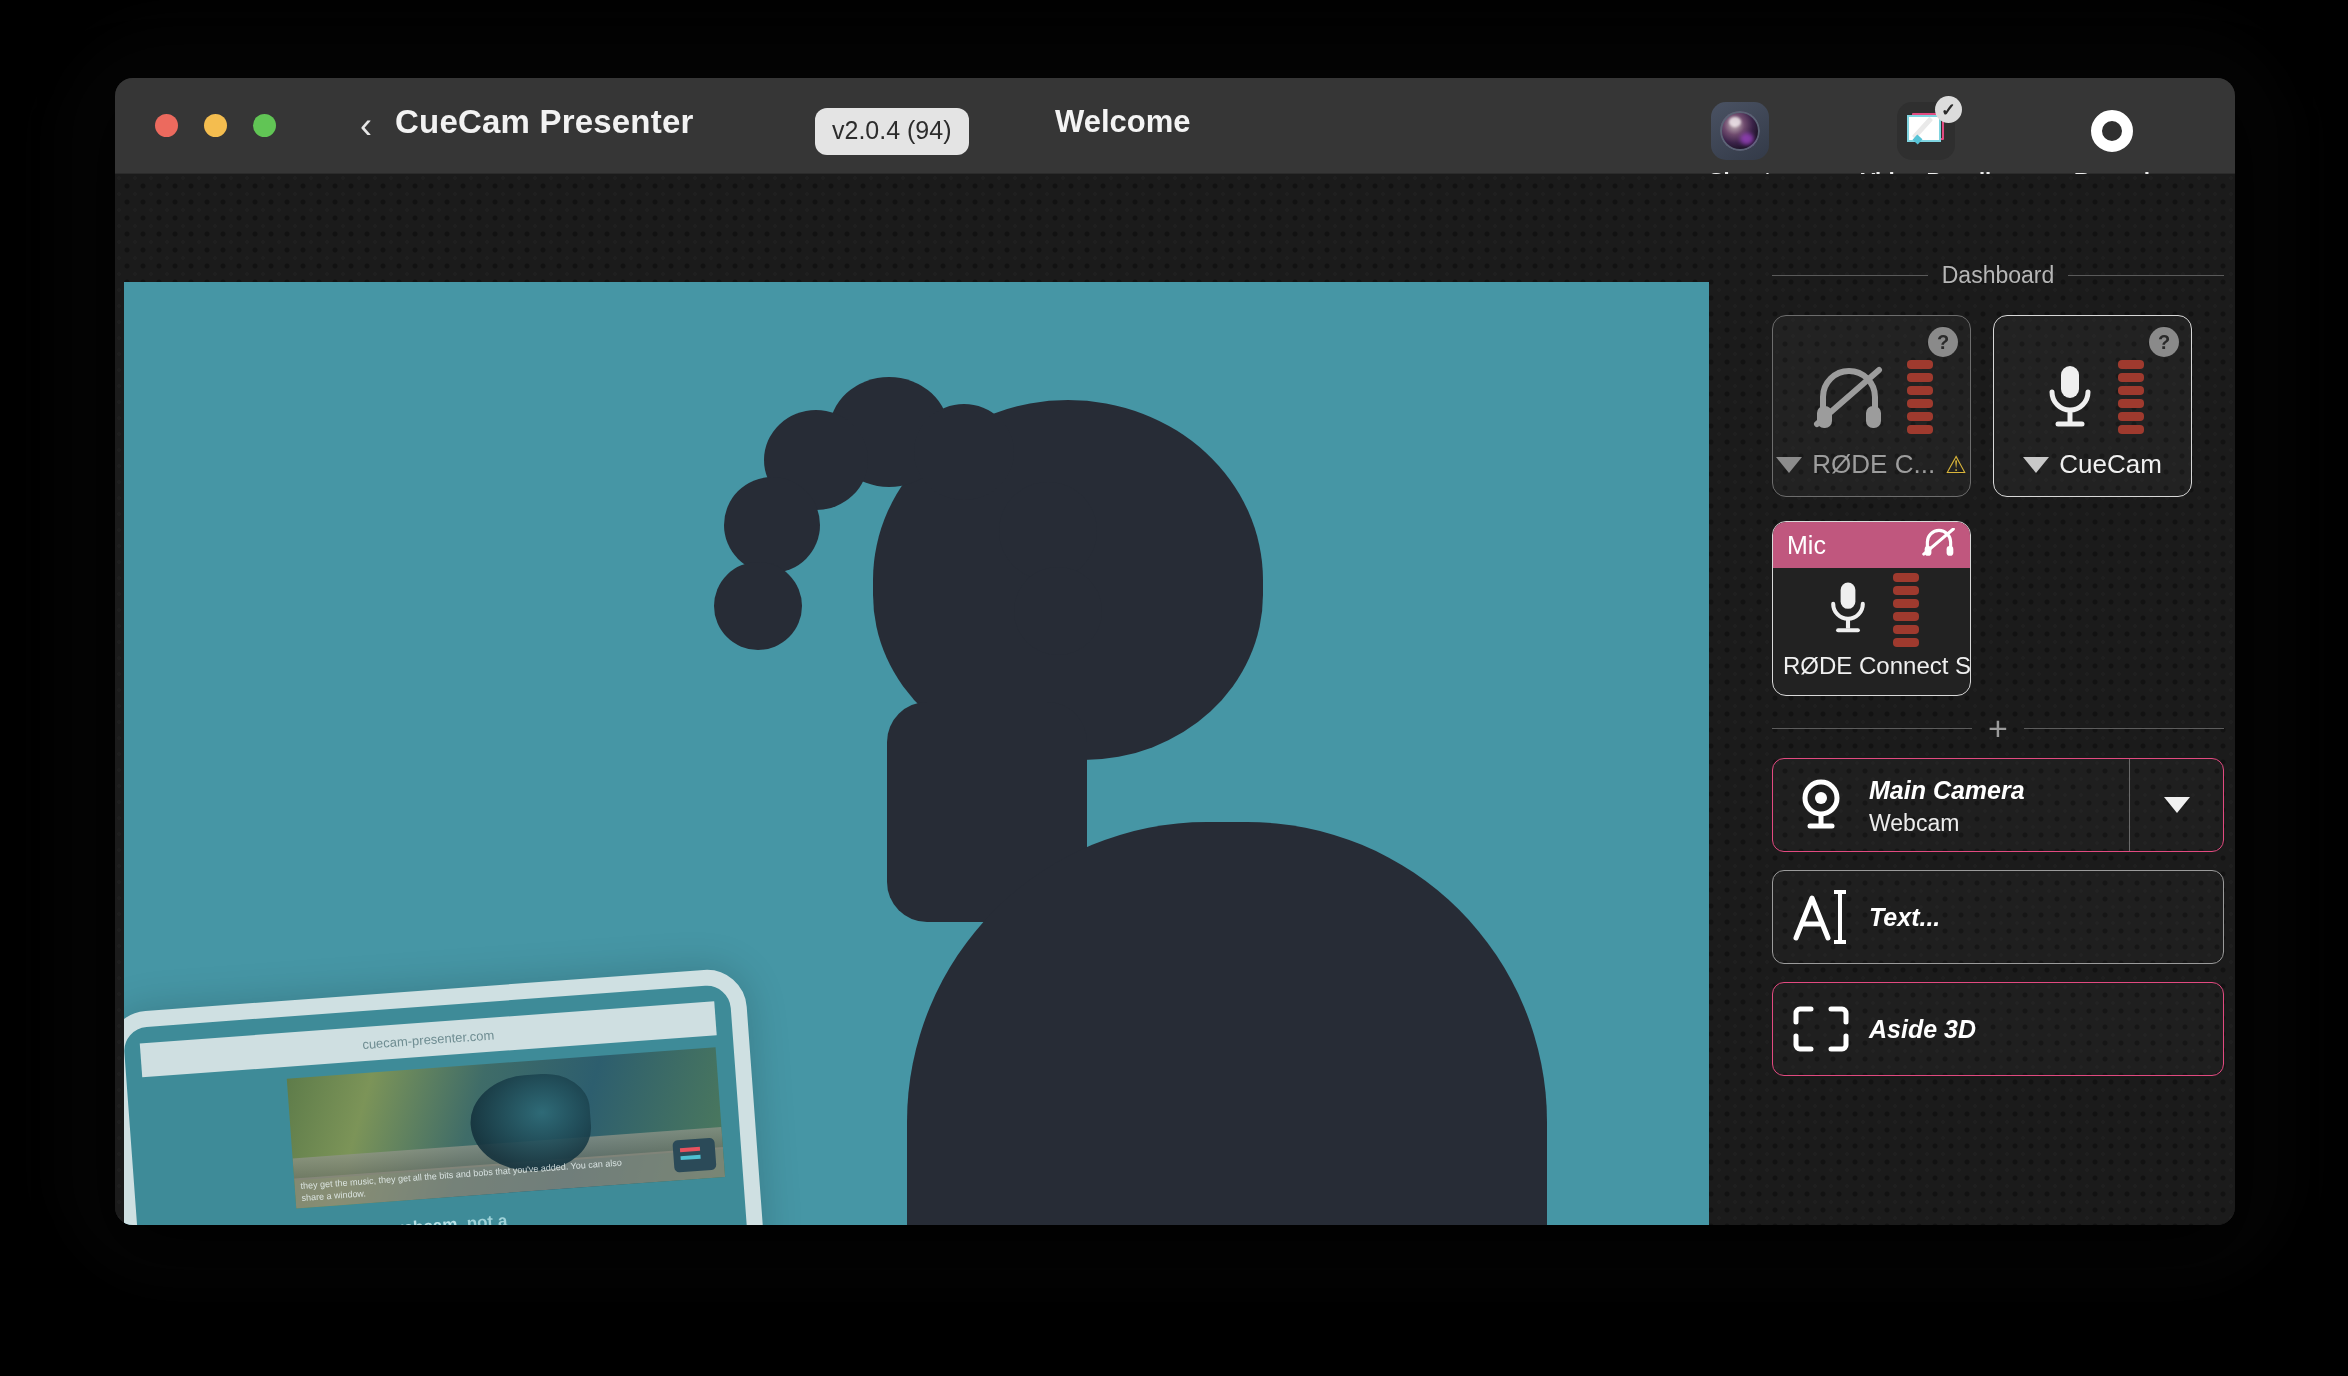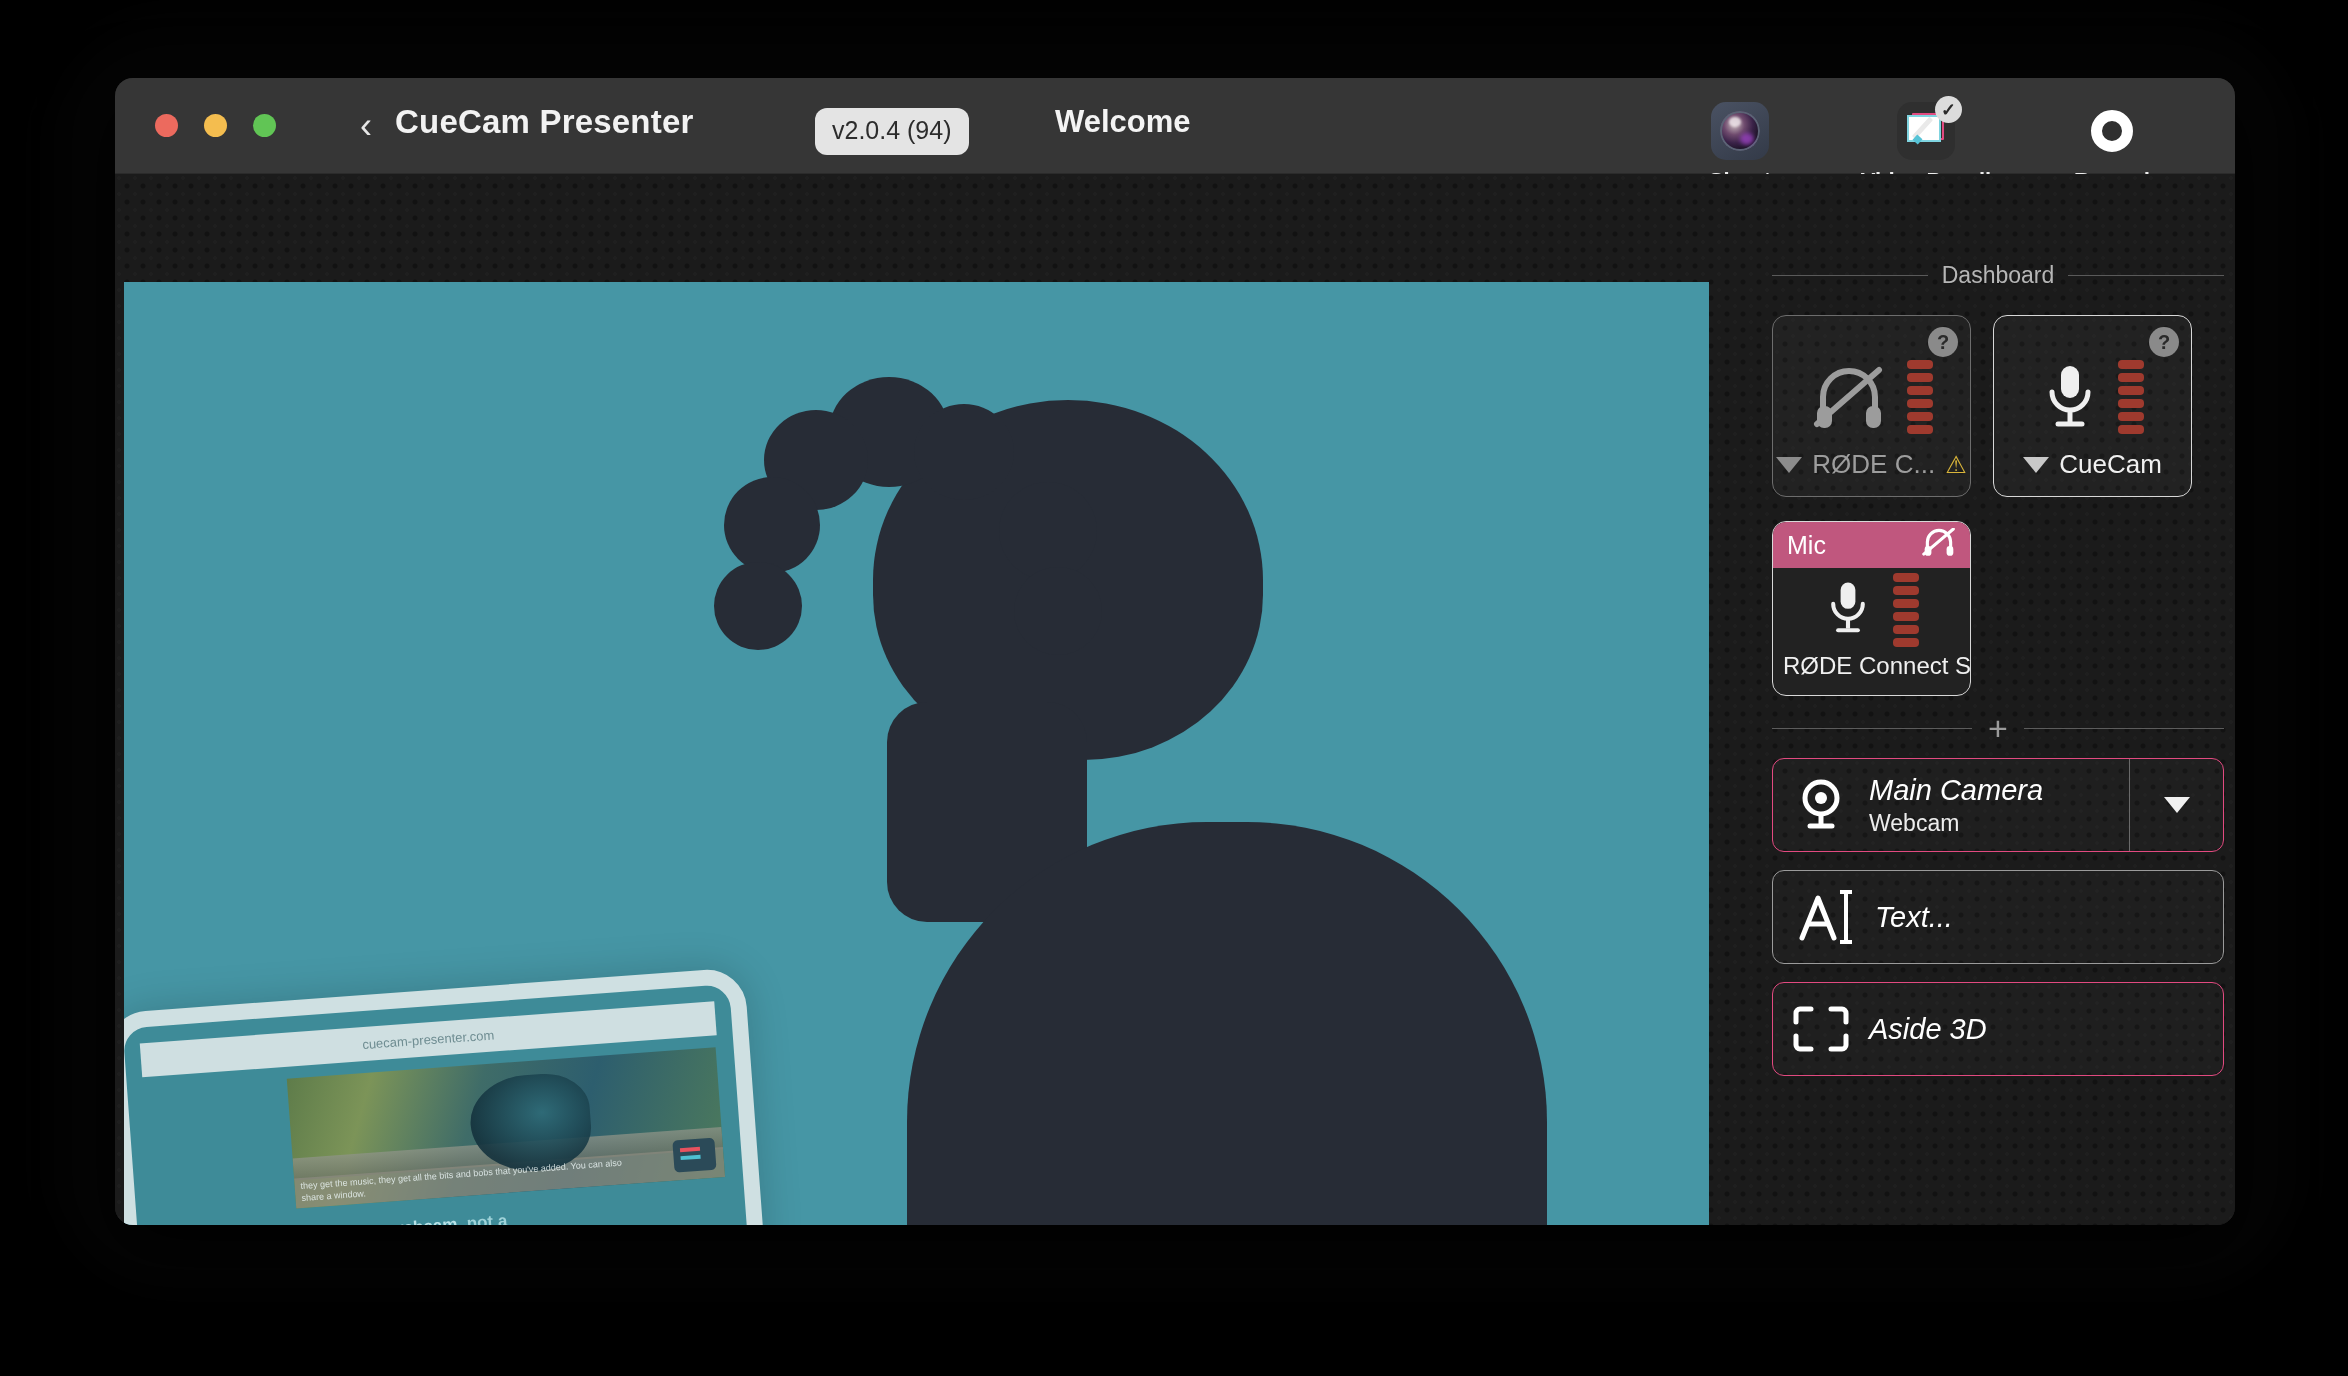--- a/index.html
+++ b/index.html
@@ -332,27 +332,27 @@
     position:relative;
     height:94px;margin-bottom:18px;
     border:1.5px solid #e24a80;border-radius:12px;
     background:#1f1f1f;
     background-image:
       radial-gradient(circle at 4px 4px, rgba(255,255,255,.015) 1.5px, transparent 2px),
       radial-gradient(circle at 12px 12px, rgba(0,0,0,.28) 2px, transparent 3px);
     background-size:16px 16px,16px 16px;
     display:flex;align-items:center;
   }
-  .srcRow.grey{ border-color:#9b9b9b;padding-left:6px; }
+  .srcRow.grey{ border-color:#9b9b9b; }
   .srcRow .ico{
     width:96px;display:flex;align-items:center;justify-content:center;
     color:#fff;
   }
   .srcRow .txt{ flex:1; }
-  .srcRow .t1{ color:#ffffff;font-size:29px;font-style:italic;font-weight:normal;line-height:34px; }
+  .srcRow .t1{ color:#ffffff;font-size:25px;font-style:italic;font-weight:bold;line-height:34px; }
   .srcRow .t2{ color:#ededed;font-size:23px;line-height:28px;margin-top:2px; }
   .srcRow .caret{
     width:94px;height:100%;
     border-left:1px solid #6a6a6a;
     display:flex;align-items:center;justify-content:center;
   }
   .srcRow .caret .tri{ border-top-color:#f0f0f0; }
 </style>
 </head>
 <body>

